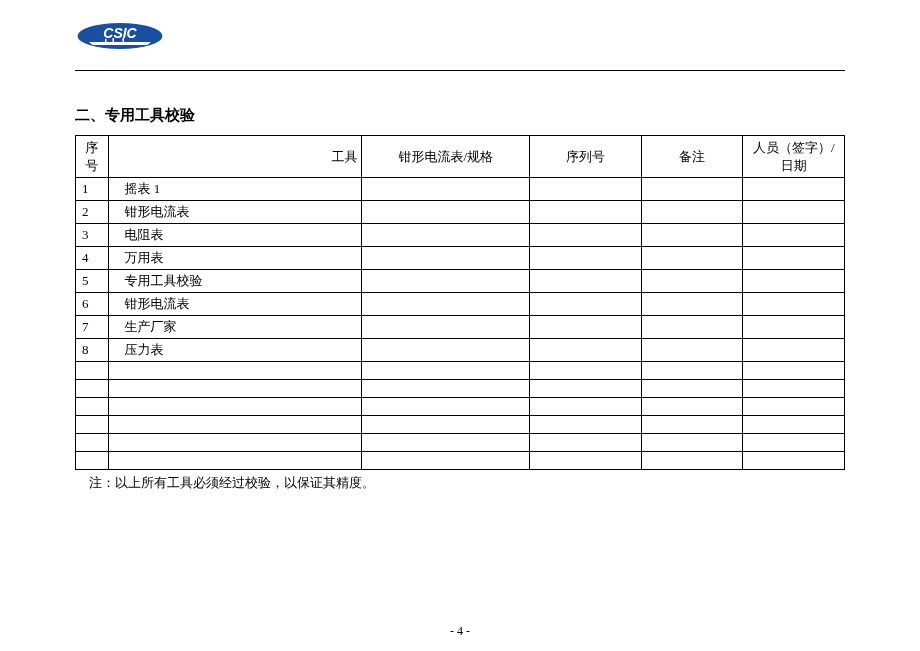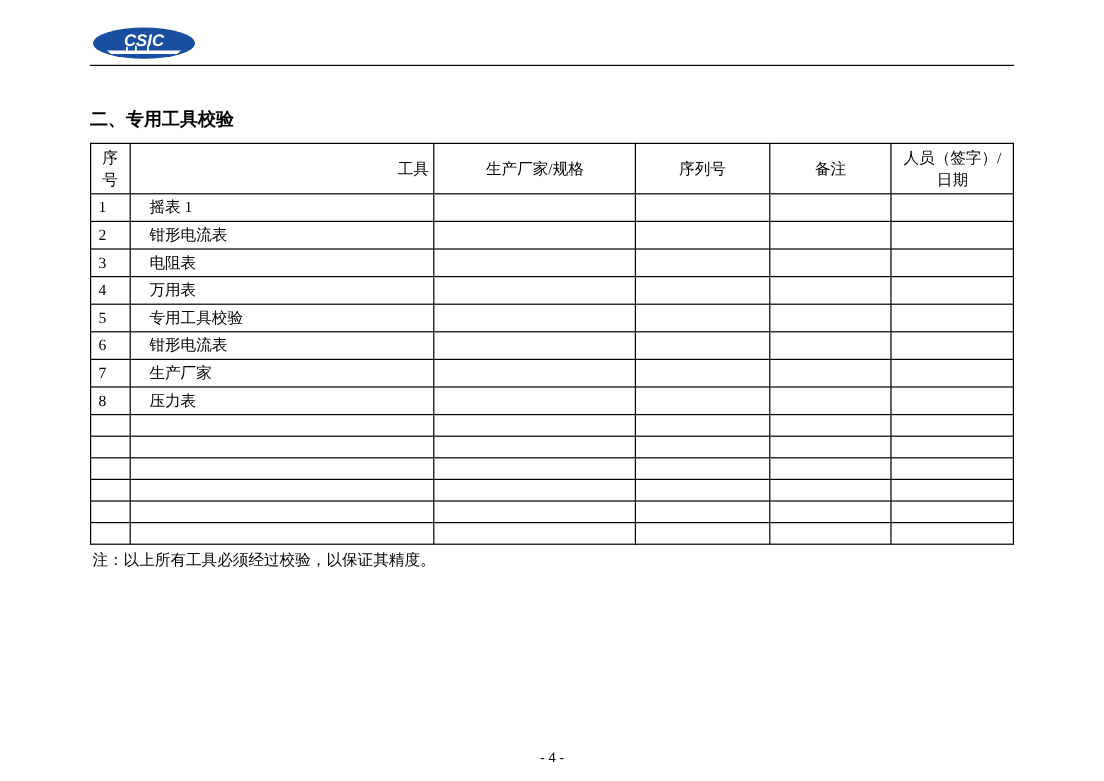--- a/index.html
+++ b/index.html
@@ -13,21 +13,21 @@
       background: #ffffff;
       font-family: "SimSun", "宋体", serif;
       position: relative;
       padding: 20px 75px 20px 75px;
     }
     .header-row {
       display: flex;
       justify-content: space-between;
       align-items: center;
       border-bottom: 1.5px solid #000;
-      padding-bottom: 2px;
+      padding-bottom: 18px;
       margin-bottom: 26px;
     }
     .logo {
       width: 90px;
       height: 32px;
     }
     .logo svg {
       width: 100%;
       height: 100%;
     }
@@ -64,21 +64,21 @@
     .col-tool { width: 250px; text-align: right; padding-left: 6px; }
     .col-spec { width: 165px; }
     .col-serial { width: 110px; }
     .col-remark { width: 100px; }
     .col-sign { width: 100px; }
     td.col-tool { text-align: left; padding-left: 16px; }
     td.col-seq { text-align: left; padding-left: 6px; }
     .note {
       font-size: 13px;
       margin-top: 4px;
-      margin-left: 2px;
+      margin-left: 14px;
     }
     .page-num {
       position: absolute;
       bottom: 12px;
       left: 50%;
       transform: translateX(-50%);
       font-size: 12px;
     }
   </style>
 </head>
@@ -97,21 +97,21 @@
   </div>
 </div>
 
 <div class="section-title">二、专用工具校验</div>
 
 <table>
   <thead>
     <tr>
       <th class="col-seq">序号</th>
       <th class="col-tool">工具</th>
-      <th class="col-spec">生产厂家/规格</th>
+      <th class="col-spec">钳形电流表/规格</th>
       <th class="col-serial">序列号</th>
       <th class="col-remark">备注</th>
       <th class="col-sign">人员（签字）/日期</th>
     </tr>
   </thead>
   <tbody id="table-body">
   <tr>
         <td class="col-seq">1</td>
         <td class="col-tool">摇表 1</td>
         <td class="col-spec"></td>

